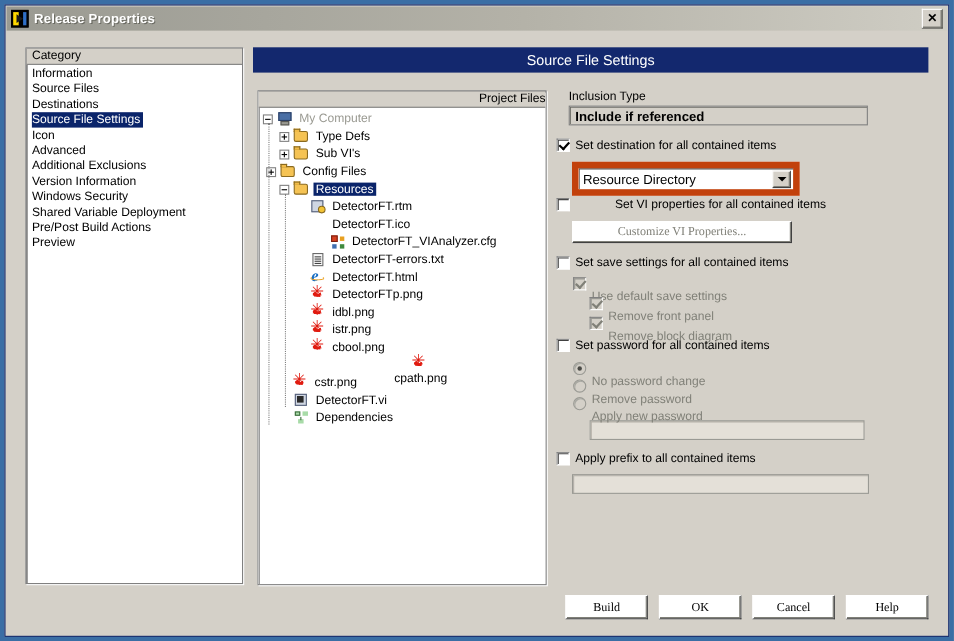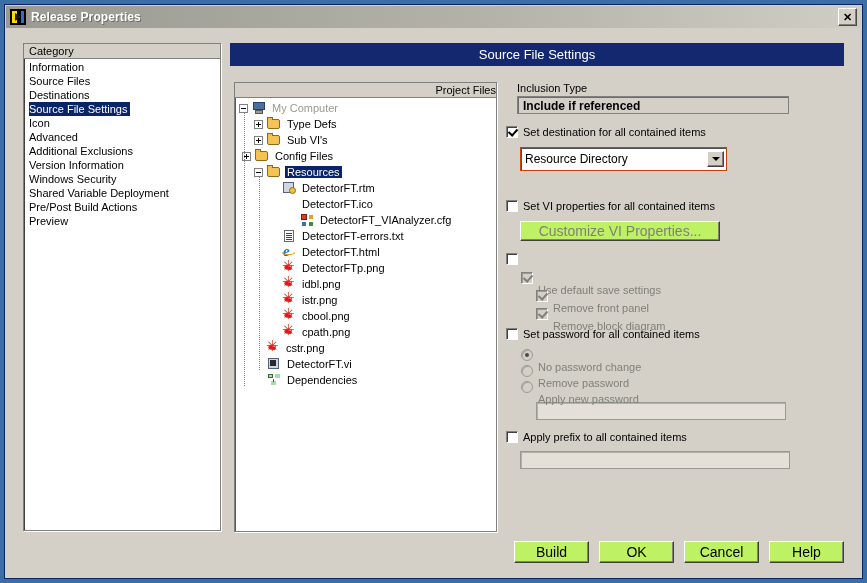--- a/index.html
+++ b/index.html
@@ -420,37 +420,38 @@
   }
   .chk.disabled {
     background: #d4d0c8;
     box-shadow: inset 1px 1px 0 #9a9a94;
     cursor: default;
   }
   .chk.disabled.checked::after { border-color: #808078; }
   .lbl-dim { color: #808078; margin-top: 24px; }
 
   .btn {
-    background: #bef264;
+    background: #ffffff;
     border-top: 1px solid #ffffff;
     border-left: 1px solid #ffffff;
     border-right: 1px solid #404040;
     border-bottom: 1px solid #404040;
     box-shadow: inset -1px -1px 0 #808078;
-    font-size: 14px;
+    font-size: 11px;
     text-align: center;
     box-sizing: border-box;
     cursor: pointer;
+    font-family: Liberation Serif, serif;
   }
   .btn.disabled { color: #808078; cursor: default; }
 
   .combo {
-    height: 24px;
+    height: 31px;
     background: #ffffff;
-    border: 1px solid #c2410c;
+    border: 6px solid #c2410c;
     box-shadow: inset 1px 1px 0 #505050;
     display: flex;
     align-items: center;
     box-sizing: border-box;
     cursor: pointer;
   }
   .combo-text { flex: 1 1 auto; padding-left: 4px; font-size: 12px; }
   .combo-arrow {
     width: 17px; height: 16px;
     margin-right: 2px;
@@ -650,21 +651,21 @@
           <div class="tree-row" style="padding-left: 34px;">
             <span class="twisty-spacer"></span>
             <span class="ico ico-png"></span>
             <span class="tree-label">istr.png</span>
           </div>
           <div class="tree-row" style="padding-left: 34px;">
             <span class="twisty-spacer"></span>
             <span class="ico ico-png"></span>
             <span class="tree-label">cbool.png</span>
           </div>
-          <div class="tree-row" style="padding-left: 34px;">
+          <div class="tree-row" style="padding-left: 34px; flex-direction: column;">
             <span class="twisty-spacer"></span>
             <span class="ico ico-png"></span>
             <span class="tree-label">cpath.png</span>
           </div>
           <div class="tree-row" style="padding-left: 18px;">
             <span class="twisty-spacer"></span>
             <span class="ico ico-png"></span>
             <span class="tree-label">cstr.png</span>
           </div>
           <div class="tree-row" style="padding-left: 19px;">
@@ -690,29 +691,30 @@
       <div class="chk-row" style="margin-top:10px;">
         <span class="chk checked"></span>
         <span>Set destination for all contained items</span>
       </div>
 
       <div class="combo" style="margin-left:14px; margin-top:7px; width:207px;">
         <span class="combo-text">Resource Directory</span>
         <span class="combo-arrow"></span>
       </div>
 
-      <div class="chk-row" style="margin-top:27px;">
+      <div class="chk-row" style="gap:36px;">
         <span class="chk"></span>
         <span>Set VI properties for all contained items</span>
       </div>
 
       <div class="btn disabled" style="margin-left:14px; margin-top:7px; width:200px; height:20px; line-height:18px;">Customize VI Properties...</div>
 
       <div class="chk-row" style="margin-top:10px;">
         <span class="chk"></span>
+        <span>Set save settings for all contained items</span>
       </div>
 
       <div class="chk-row" style="margin-top:3px; margin-left:15px;">
         <span class="chk disabled checked"></span>
         <span class="lbl-dim">Use default save settings</span>
       </div>
 
       <div class="chk-row" style="margin-top:2px; margin-left:30px;">
         <span class="chk disabled checked"></span>
         <span class="lbl-dim">Remove front panel</span>

